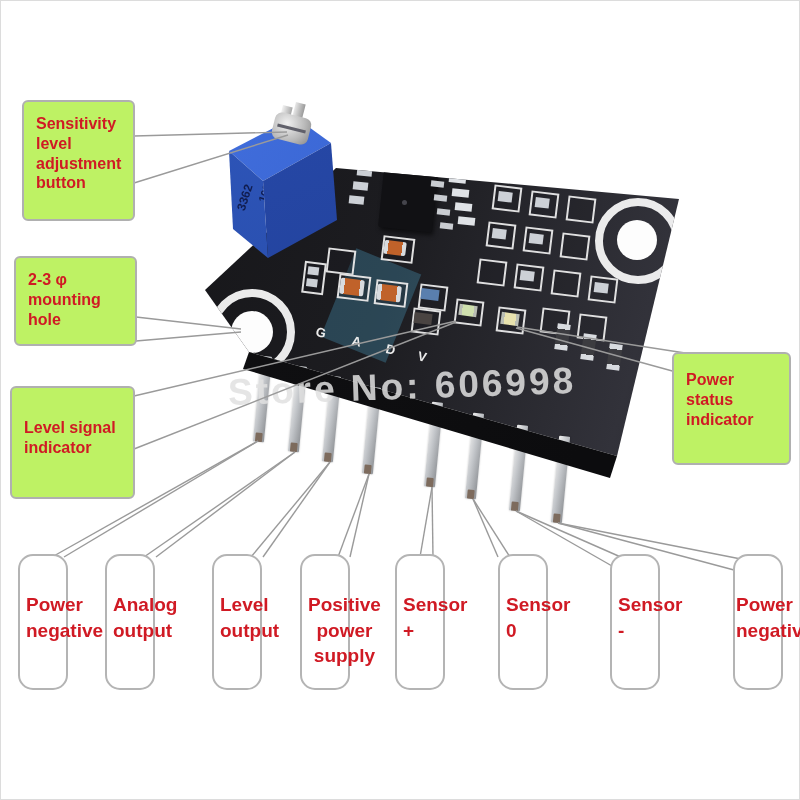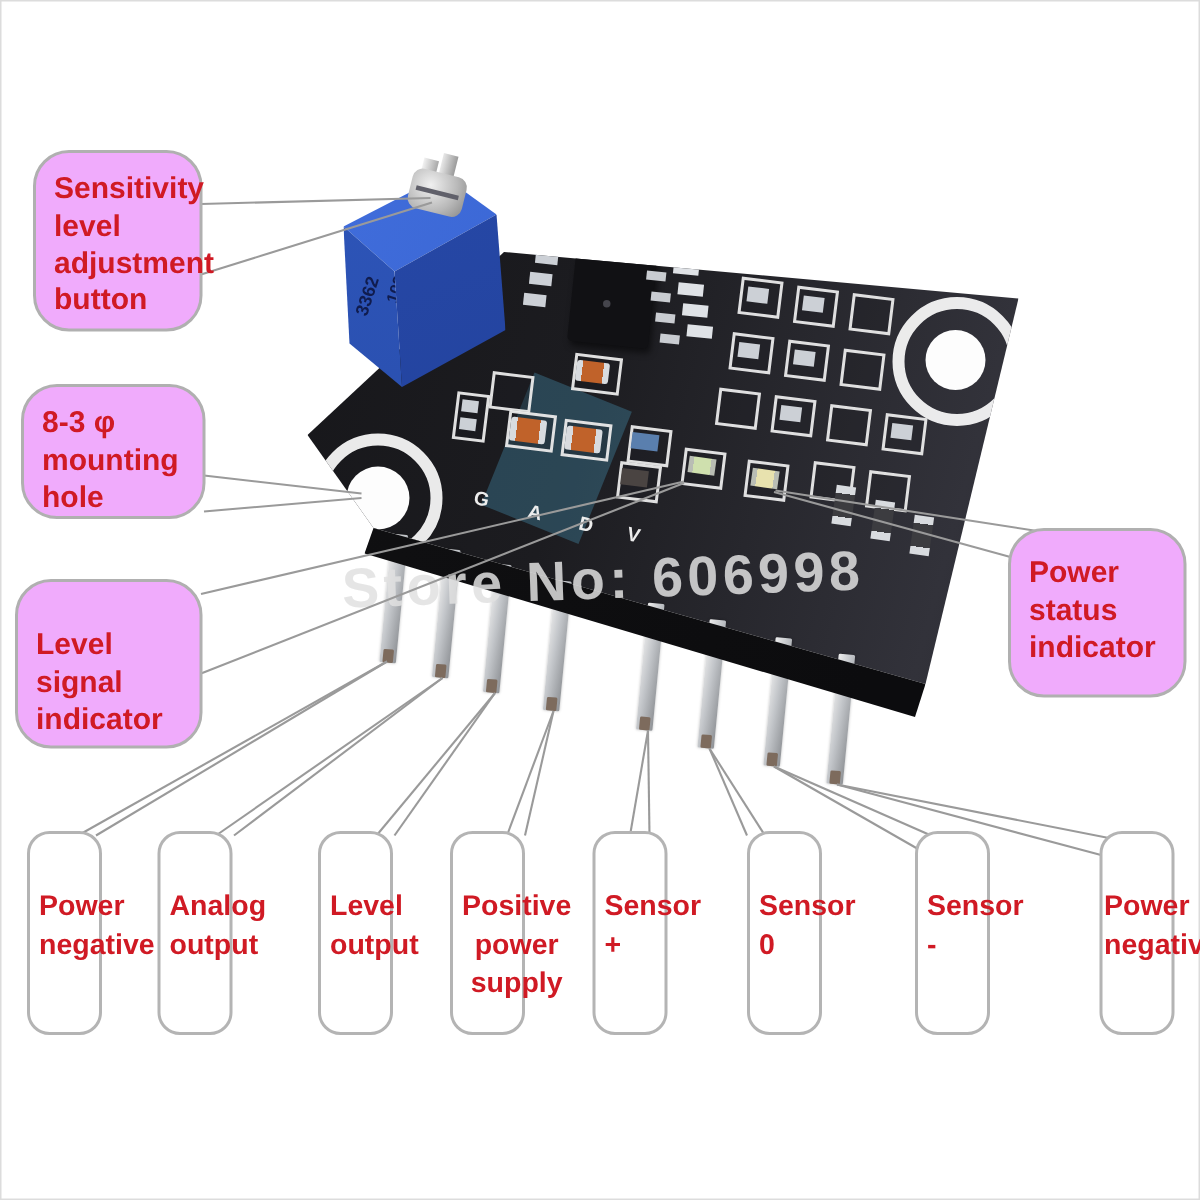--- a/index.html
+++ b/index.html
@@ -28,22 +28,22 @@
        box-shadow:0 0 2px rgba(0,0,0,.25);}
   .pin i{position:absolute;left:15%;bottom:0;width:70%;height:9px;background:#7d6b5d;border-radius:1px;}
   #edge{position:absolute;inset:0;z-index:22;
     clip-path:polygon(249px 352px,617px 456px,610px 478px,243px 369px);
     background:linear-gradient(100deg,#121214,#0c0c0e 70%);}
   
   #watermark{position:absolute;left:228px;top:366px;z-index:30;color:rgba(224,224,224,.85);
     font-size:37px;font-weight:bold;letter-spacing:3px;transform:rotate(-2deg);white-space:nowrap;}
   
   #leaders{position:absolute;inset:0;z-index:40;pointer-events:none;}
-  .callout{position:absolute;z-index:50;background:#f0abfc;border:2px solid #b0b0b0;border-radius:24px;
-    color:#d01a24;font-weight:bold;font-size:20px;line-height:1.24;padding:12px 8px 8px 12px;
+  .callout{position:absolute;z-index:50;background:#bef264;border:2px solid #b0b0b0;border-radius:6px;
+    color:#d01a24;font-weight:bold;font-size:16px;line-height:1.24;padding:12px 8px 8px 12px;
     white-space:pre-line;box-sizing:border-box;}
   .pinbox{position:absolute;z-index:50;width:50px;height:136px;top:554px;background:#fff;
     border:2px solid #b4b4b4;border-radius:15px;box-sizing:border-box;}
   .pinlabel{position:absolute;z-index:55;top:592px;color:#d01a24;font-weight:bold;font-size:19px;
     line-height:1.35;white-space:pre-line;}
 </style>
 </head>
 <body>
 
 <div id="stage">
@@ -194,21 +194,21 @@
       <line x1="516" y1="511" x2="623" y2="558"></line>
       <line x1="558" y1="523" x2="734" y2="570"></line>
       <line x1="558" y1="523" x2="746" y2="560"></line>
     </g>
   </svg>
 
   <div class="callout" style="left:22px;top:100px;width:113px;height:121px;">Sensitivity
 level
 adjustment
 button</div>
-  <div class="callout" style="left:14px;top:256px;width:123px;height:90px;">8-3 φ
+  <div class="callout" style="left:14px;top:256px;width:123px;height:90px;">2-3 φ
 mounting
 hole</div>
   <div class="callout" style="left:10px;top:386px;width:125px;height:113px;padding-top:30px;">Level signal
 indicator</div>
   <div class="callout" style="left:672px;top:352px;width:119px;height:113px;padding-top:16px;">Power
 status
 indicator</div>
 
   <div class="pinbox" style="left:18px;"></div>
   <div class="pinbox" style="left:105px;"></div>

